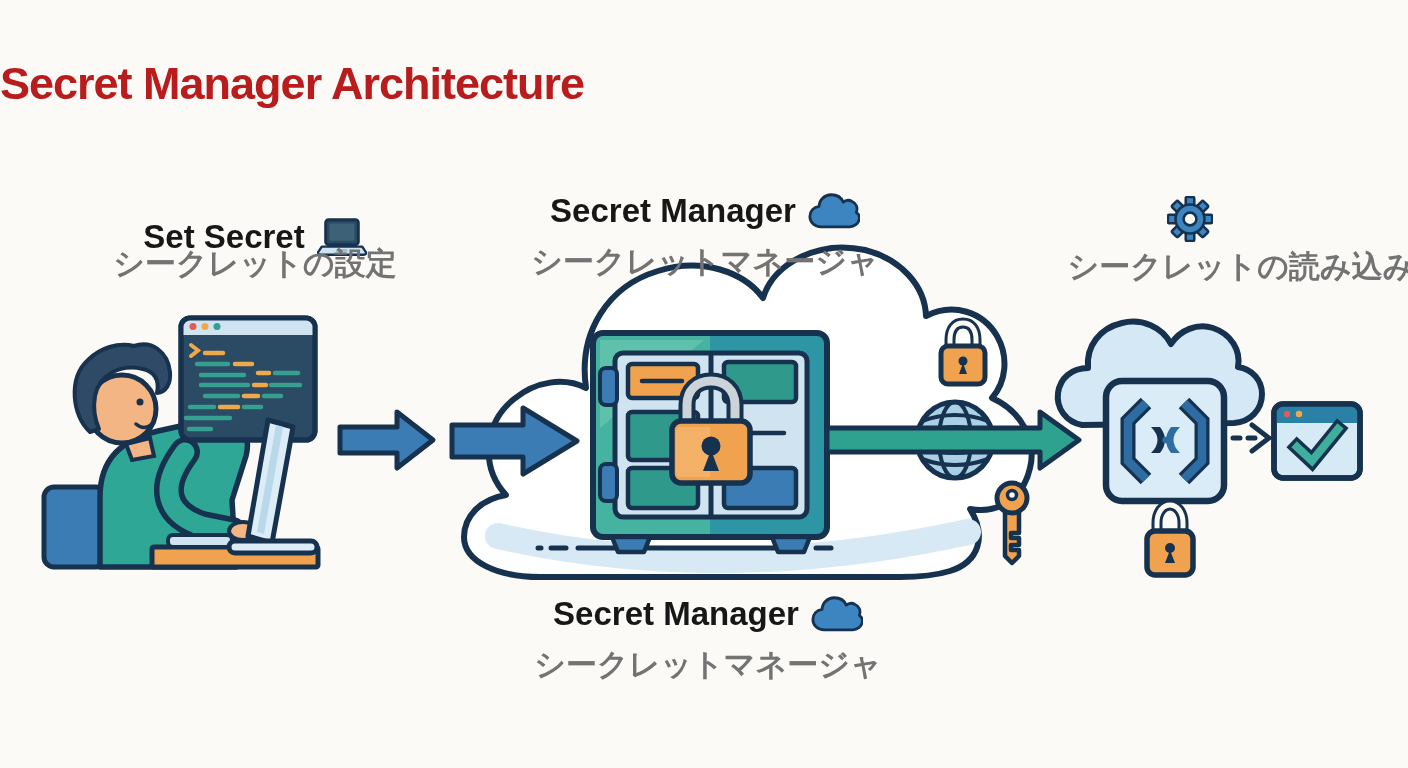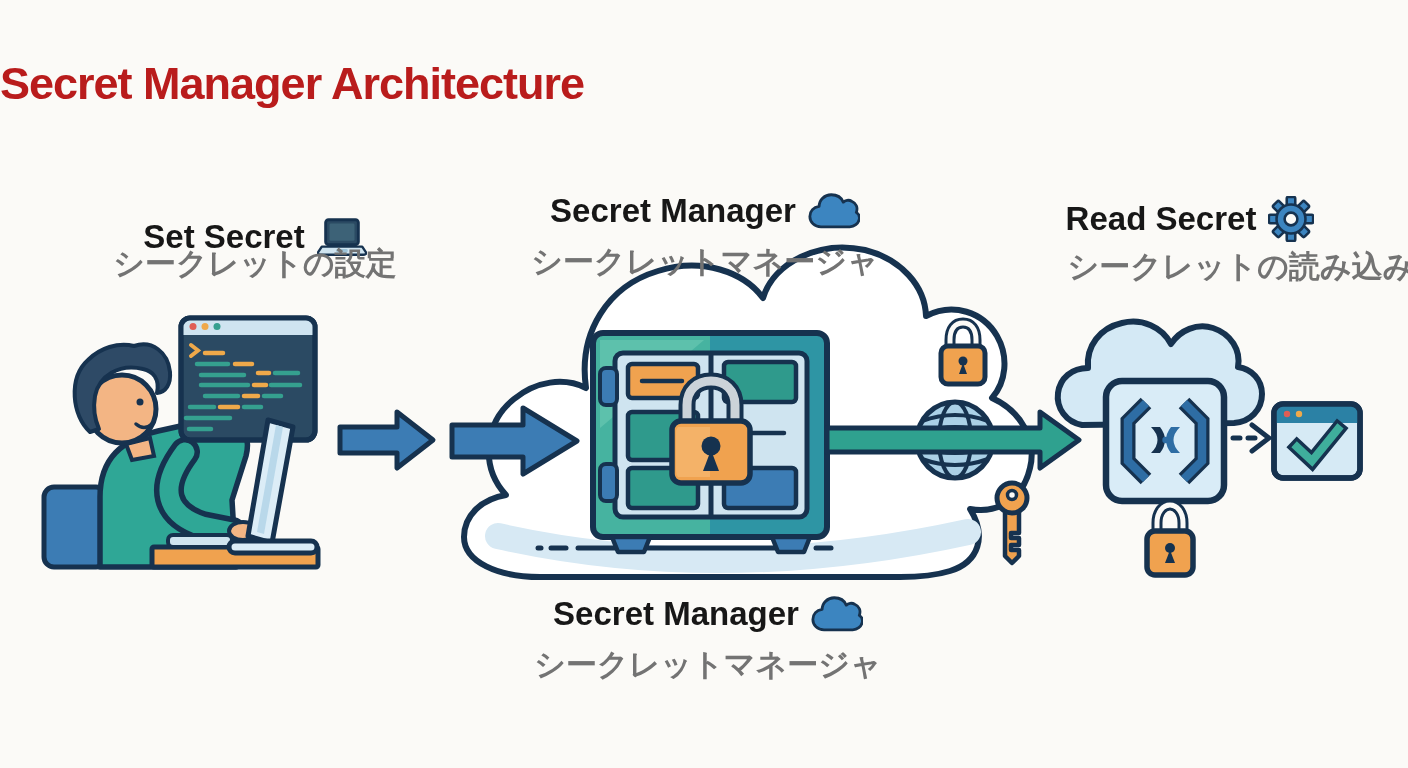--- a/index.html
+++ b/index.html
@@ -245,21 +245,20 @@
 
   <div class="label-row row-mgr-top">
     <span>Secret Manager</span>
     <svg class="lbl-icon" width="52" height="38" viewBox="0 0 56 40">
       <path d="M 14,37 C 7,37 2,32 2,26 C 2,20 6,16 12,15 C 12,8 18,2.5 25,2.5 C 31,2.5 36,5.5 38,10.5 C 40,8.5 44,7.5 47,9.5 C 52,11.5 54,16.5 52,21.5 C 55,23.5 56,26.5 55,29.5 C 54,33.5 50,37 45,37 Z" fill="#3c85c0" stroke="#16324f" stroke-width="3" stroke-linejoin="round"></path>
     </svg>
   </div>
   <div class="label-ja ja-mgr-top" lang="ja">シークレットマネージャ</div>
 
   <div class="label-row row-read">
-    <span>Read Secret</span>
     <svg class="lbl-icon" width="46" height="46" viewBox="0 0 54 54">
       <g fill="#3c85c0" stroke="#16324f" stroke-width="3">
         <rect x="22" y="1" width="10" height="12" rx="2"></rect>
         <rect x="22" y="1" width="10" height="12" rx="2" transform="rotate(45 27 27)"></rect>
         <rect x="22" y="1" width="10" height="12" rx="2" transform="rotate(90 27 27)"></rect>
         <rect x="22" y="1" width="10" height="12" rx="2" transform="rotate(135 27 27)"></rect>
         <rect x="22" y="1" width="10" height="12" rx="2" transform="rotate(180 27 27)"></rect>
         <rect x="22" y="1" width="10" height="12" rx="2" transform="rotate(225 27 27)"></rect>
         <rect x="22" y="1" width="10" height="12" rx="2" transform="rotate(270 27 27)"></rect>
         <rect x="22" y="1" width="10" height="12" rx="2" transform="rotate(315 27 27)"></rect>

